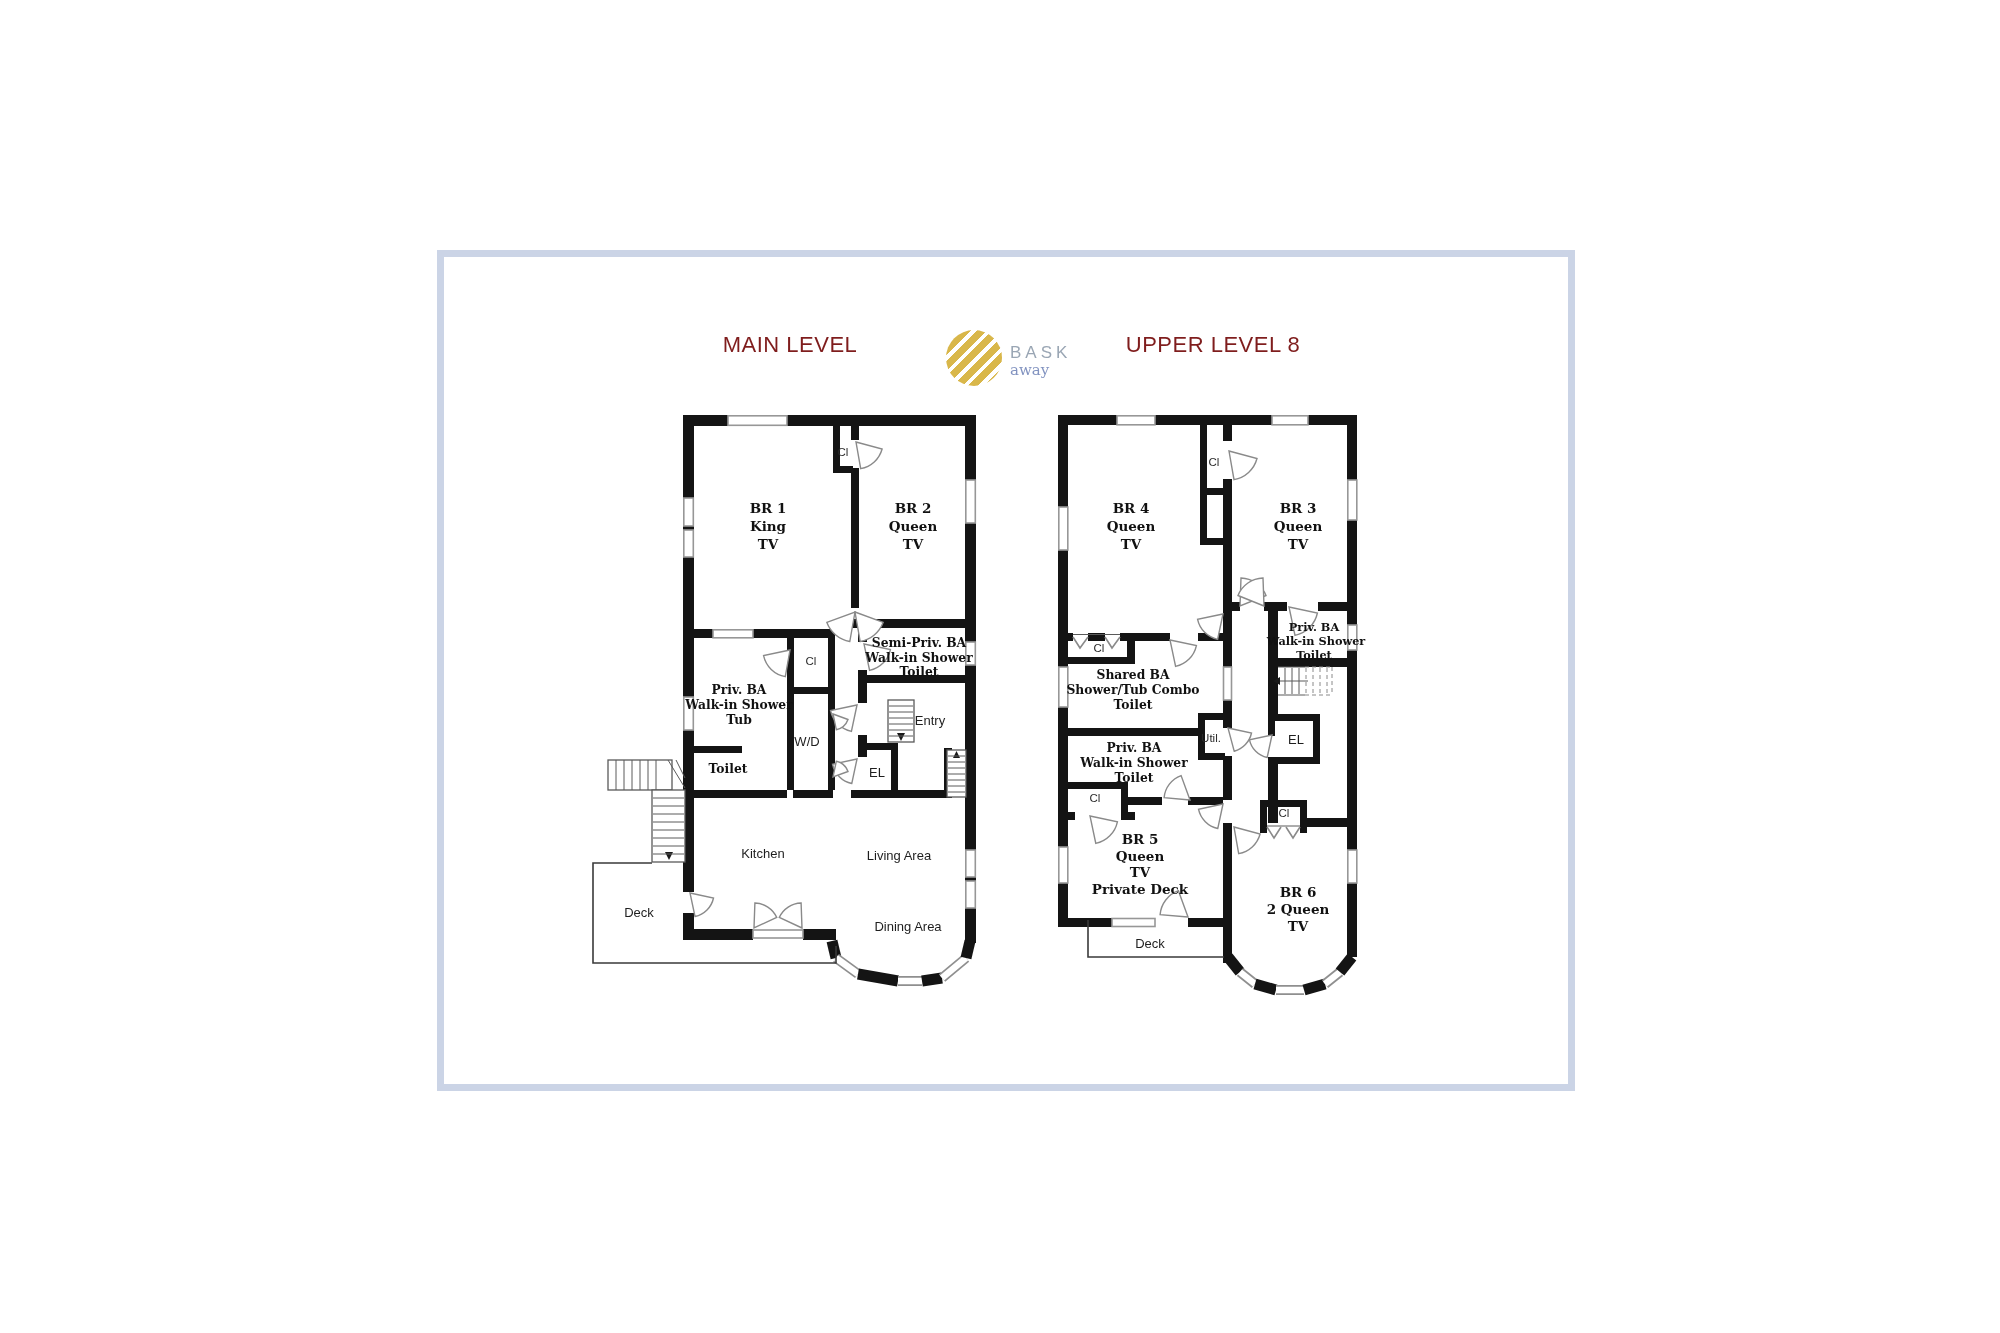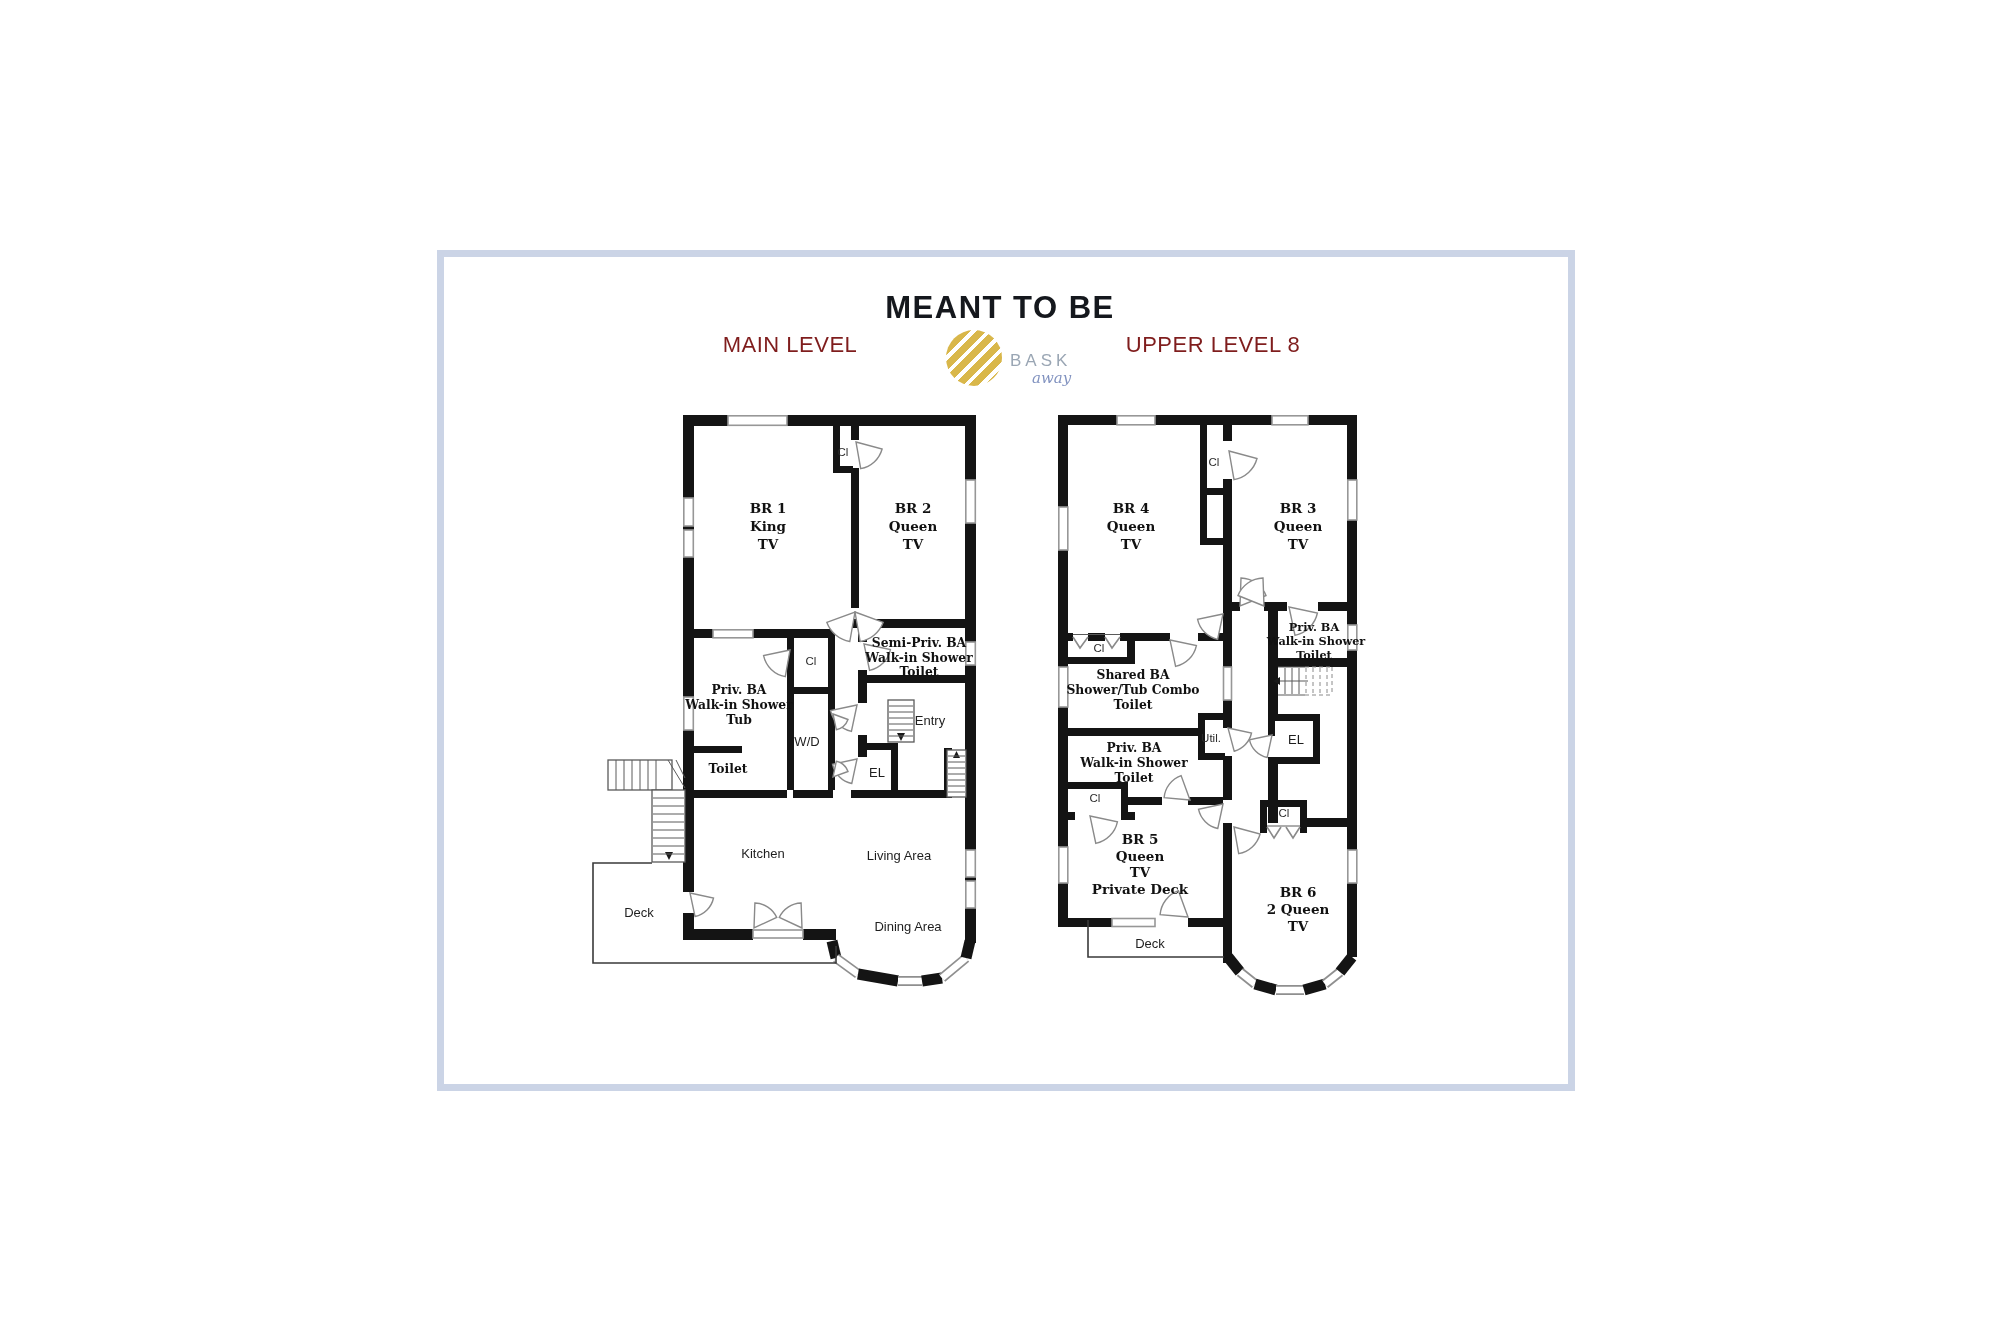--- a/index.html
+++ b/index.html
@@ -6,28 +6,28 @@
   .canvas{position:relative;width:2000px;height:1333px;background:#fff;overflow:hidden;
           font-family:"Liberation Sans",sans-serif;}
   .frame{position:absolute;left:437px;top:250px;width:1124px;height:827px;
          border:7px solid #cbd4e6;background:#fff;}
   .sheet-title{position:absolute;left:0;right:0;top:290px;text-align:center;
          font-size:31px;font-weight:800;letter-spacing:1.5px;color:#15181d;}
   .level-label{position:absolute;top:332px;transform:translateX(-50%);
          font-size:22px;font-weight:400;letter-spacing:0.5px;color:#7f1d1d;white-space:nowrap;}
   #main-label{left:790px;}
   #upper-label{left:1213px;}
-  .logo{position:absolute;left:946px;top:330px;display:flex;align-items:flex-end;}
+  .logo{position:absolute;left:946px;top:330px;display:flex;align-items:flex-start;}
   .logo-circle{width:56px;height:56px;border-radius:50%;
          background:repeating-linear-gradient(135deg,#d9b74a 0 7px,#ffffff 7px 11px),
                     linear-gradient(135deg,#c9a53a,#ecd47c);}
   .logo-text{margin-left:8px;margin-top:14px;line-height:1;}
   .logo-name{font-size:17px;letter-spacing:4px;color:#9aa6b4;font-weight:400;}
   .logo-tag{font-size:15px;color:#8293c0;font-family:"DejaVu Serif",serif;
-         font-style:italic;margin-top:2px;margin-left:22px;}
+         margin-top:2px;}
   svg{position:absolute;left:0;top:0;}
   .wall{fill:#141414;}
   .win{fill:#ffffff;stroke:#979797;stroke-width:1.6px;}
   .bwall{stroke:#141414;stroke-width:11px;fill:none;}
   .wino{stroke:#8f8f8f;stroke-width:10px;fill:none;}
   .wini{stroke:#ffffff;stroke-width:6.5px;fill:none;}
   .fan{fill:#ffffff;stroke:#8a8a8a;stroke-width:1.4px;}
   .vdoor{fill:none;stroke:#8a8a8a;stroke-width:1.6px;}
   .sbox{fill:#ffffff;stroke:#5a5a5a;stroke-width:1.3px;}
   .sline{stroke:#5a5a5a;stroke-width:1px;fill:none;}
@@ -40,21 +40,20 @@
   .rs3{font-family:"DejaVu Serif",serif;font-weight:bold;font-size:11.3px;text-anchor:middle;}
   .ra{font-family:"Liberation Sans",sans-serif;font-size:13px;fill:#1e1e1e;text-anchor:middle;}
   .rc{font-family:"Liberation Sans",sans-serif;font-size:11.5px;fill:#2a2a2a;text-anchor:middle;}
 </style>
 </head>
 <body>
 
 <div class="canvas">
   <div class="frame"></div>
 
-  <div class="sheet-title">MEANT TO BE</div>
   <div class="level-label" id="main-label">MAIN LEVEL</div>
   <div class="level-label" id="upper-label">UPPER LEVEL 8</div>
 
   <div class="logo">
     <div class="logo-circle"></div>
     <div class="logo-text">
       <div class="logo-name">BASK</div>
       <div class="logo-tag">away</div>
     </div>
   </div>

